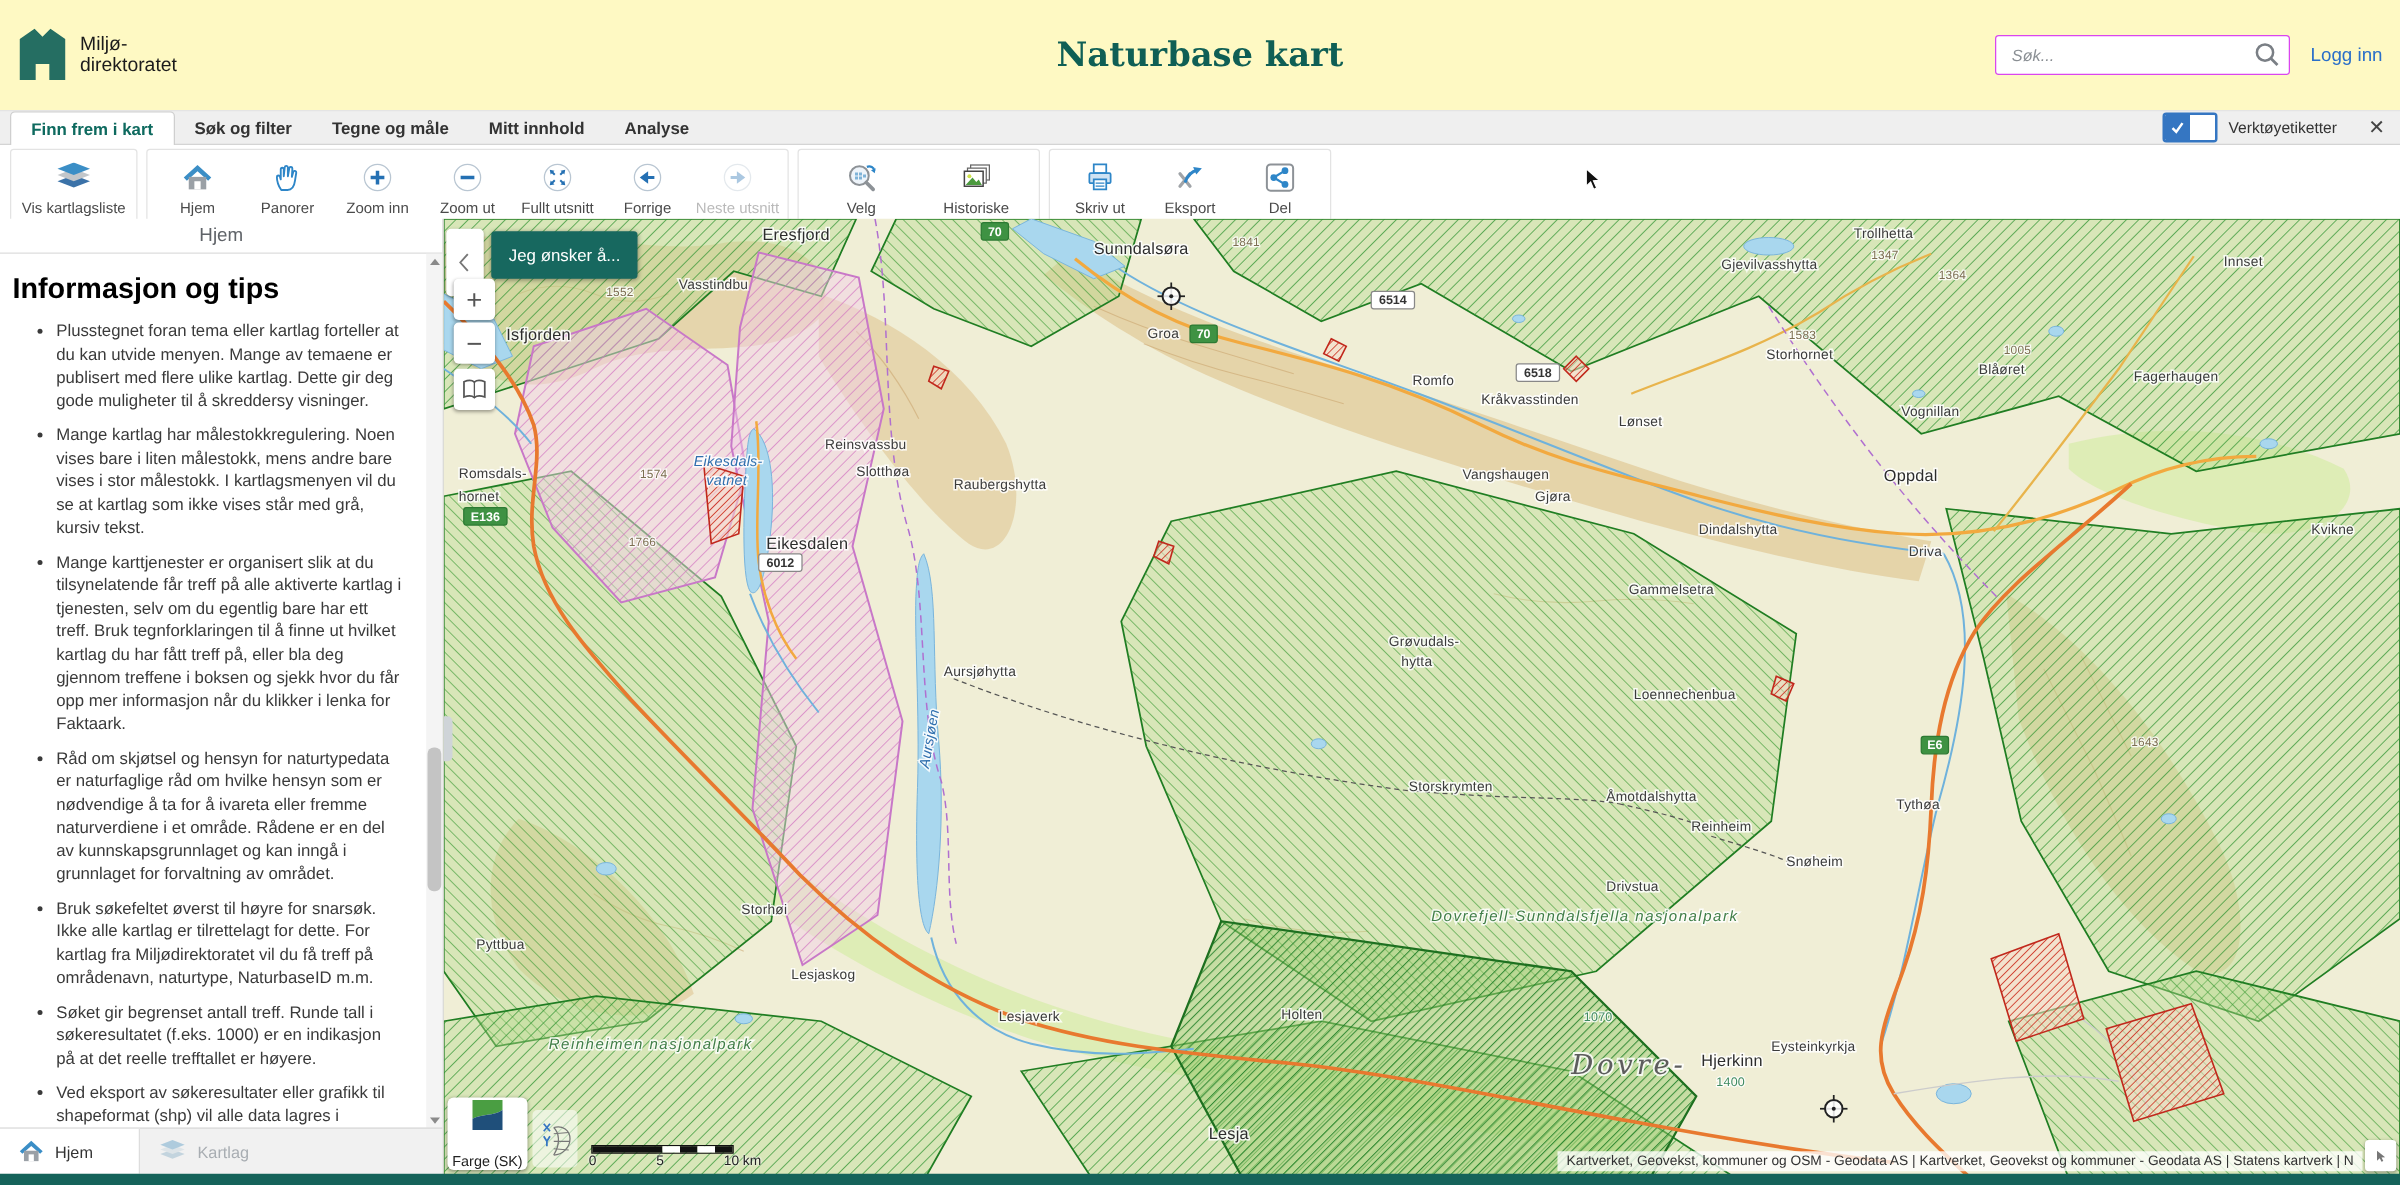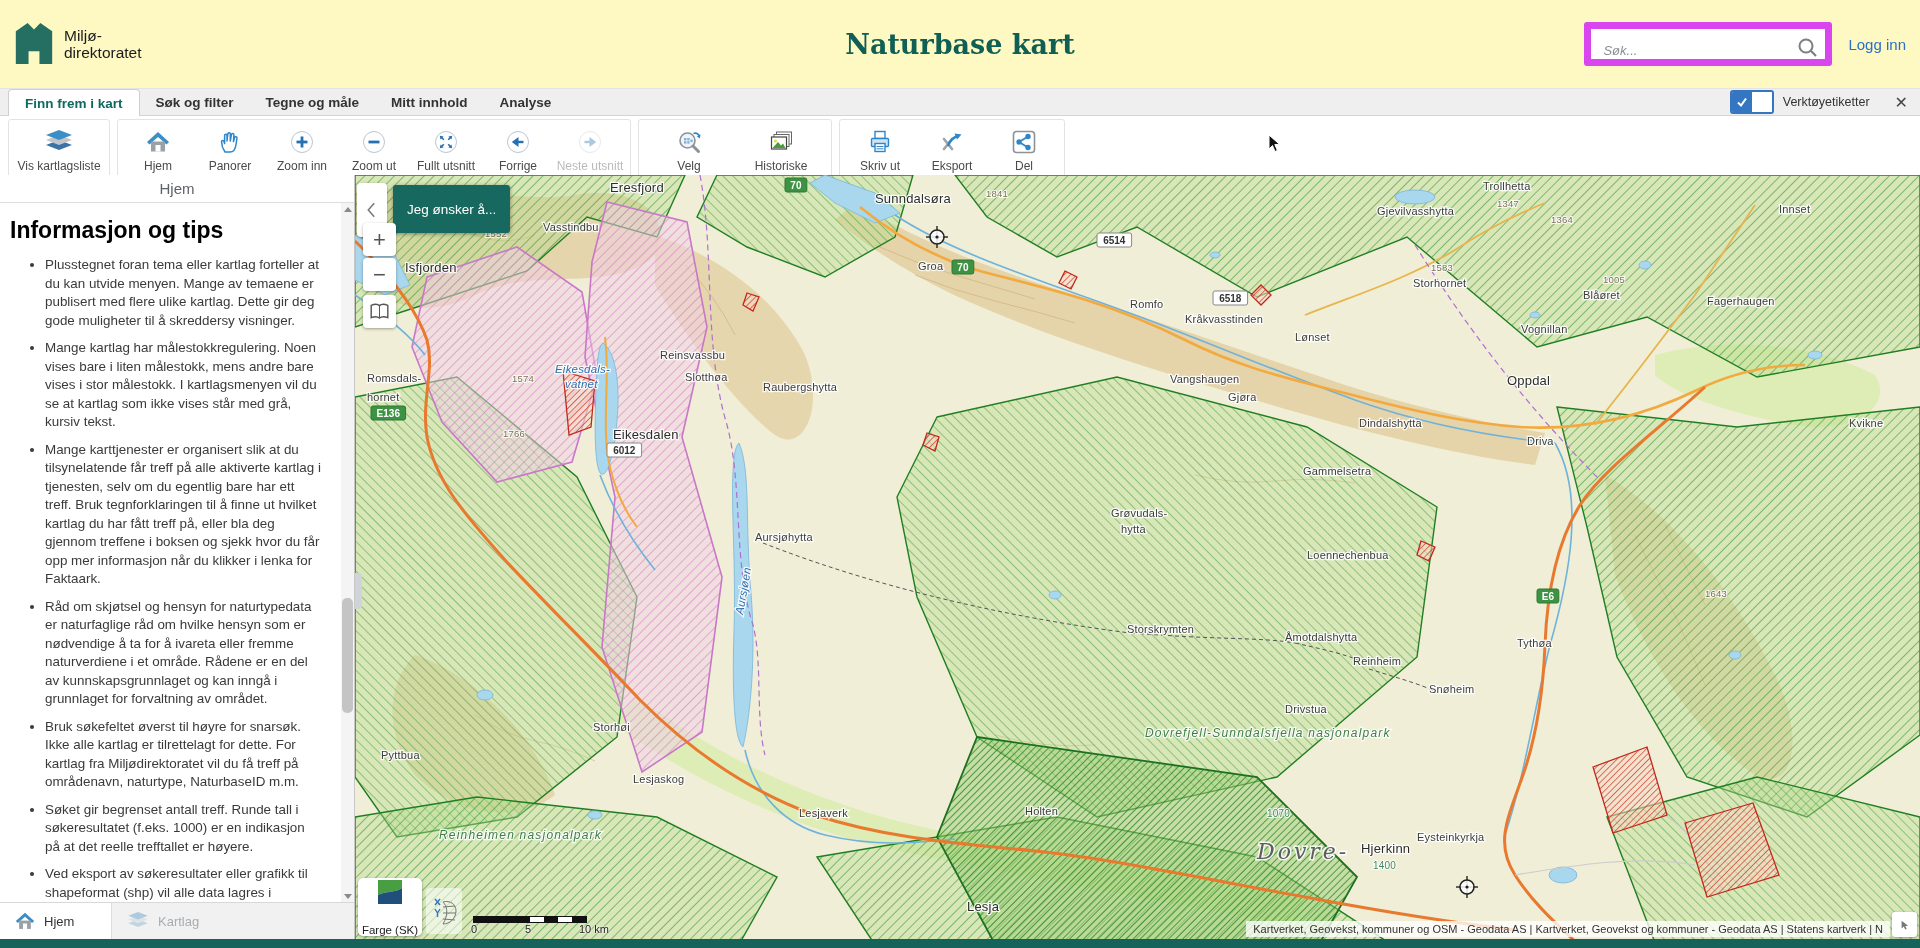--- a/index.html
+++ b/index.html
@@ -6,22 +6,22 @@
   .app{position:relative;width:1920px;height:948px;overflow:hidden;background:#fff;
        font-family:"Liberation Sans",sans-serif;color:#222;}
 
   
   .topbar{height:56px;background:#fef9c3;display:flex;align-items:center;padding:16px 14px;position:relative;gap:12px;}
   .logo{display:flex;align-items:center;gap:10px;}
   .logo-text{font-size:15.5px;line-height:1.12;color:#1b1b1b;}
   .app-title{position:absolute;left:50%;transform:translateX(-50%);top:8px;
              font-family:"DejaVu Serif",serif;font-weight:bold;font-size:27px;color:#0f5f55;margin-top:21px;}
   .top-right{margin-left:auto;display:flex;align-items:center;gap:16px;}
-  .search-box{width:218px;height:30px;border:7px solid #d946ef;border-radius:3px;
-              display:flex;align-items:flex-end;padding:0 6px 0 10px;background:#fff;}
+  .search-box{width:218px;height:30px;border:1px solid #d946ef;border-radius:3px;
+              display:flex;align-items:center;padding:0 6px 0 10px;background:#fff;}
   .search-box input{border:none;outline:none;flex:1;font-size:13px;font-style:italic;color:#555;
                     font-family:"Liberation Sans",sans-serif;background:transparent;}
   .search-box input::placeholder{color:#8a8f94;font-style:italic;}
   .login{color:#2a6fc9;font-size:15px;text-decoration:none;cursor:pointer;}
 
   
   .tabbar{height:26px;background:#efefef;border-top:1px solid #e4e4e4;border-bottom:1px solid #d4d4d4;
           display:flex;align-items:stretch;padding-left:8px;position:relative;}
   .tab{padding:0 16px;font-weight:bold;font-size:13.5px;color:#333;display:flex;align-items:center;cursor:pointer;}
   .tab.active{background:#fff;color:#0e6a5f;border:1px solid #cfcfcf;border-bottom:none;
@@ -87,21 +87,21 @@
   use.ptint{fill:#f2cfe8;fill-opacity:.5;stroke:#c878c8;stroke-width:1.6;}
   use.phatch{fill:url(#hp);}
   use.rtint{fill:#f6d8c8;fill-opacity:.55;stroke:#c0281c;stroke-width:1.3;}
   use.rhatch{fill:url(#hr);}
 
   
   .ovl{position:absolute;z-index:10;}
   .map-btn{background:#fff;border:none;border-radius:4px;box-shadow:0 1px 3px rgba(0,0,0,.35);
            display:flex;align-items:center;justify-content:center;cursor:pointer;}
   .collapse-btn{left:2px;top:8px;width:30px;height:54px;}
-  .action-btn{left:38px;top:10px;height:48px;padding:0 14px;background:#17685f;color:#fff;
+  .action-btn{left:38px;top:10px;height:38px;padding:0 14px;background:#17685f;color:#fff;
               font-size:13.5px;border:none;border-radius:3px;box-shadow:0 1px 4px rgba(0,0,0,.4);
               display:flex;align-items:center;cursor:pointer;font-family:"Liberation Sans",sans-serif;}
   .zin{left:8px;top:48px;width:33px;height:33px;font-size:22px;color:#555;}
   .zout{left:8px;top:83px;width:33px;height:33px;font-size:22px;color:#555;}
   .legend-btn{left:8px;top:120px;width:33px;height:33px;}
   .resize-handle{left:0;top:398px;width:7px;height:36px;background:#cfd4d8;border-radius:0 4px 4px 0;cursor:col-resize;}
   .basemap-card{left:3px;bottom:12px;width:64px;height:58px;background:#fff;border-radius:5px;
                 box-shadow:0 1px 3px rgba(0,0,0,.35);display:flex;flex-direction:column;align-items:center;
                 justify-content:center;gap:19px;cursor:pointer;}
   .basemap-card .bm-label{font-size:11.5px;color:#222;}

